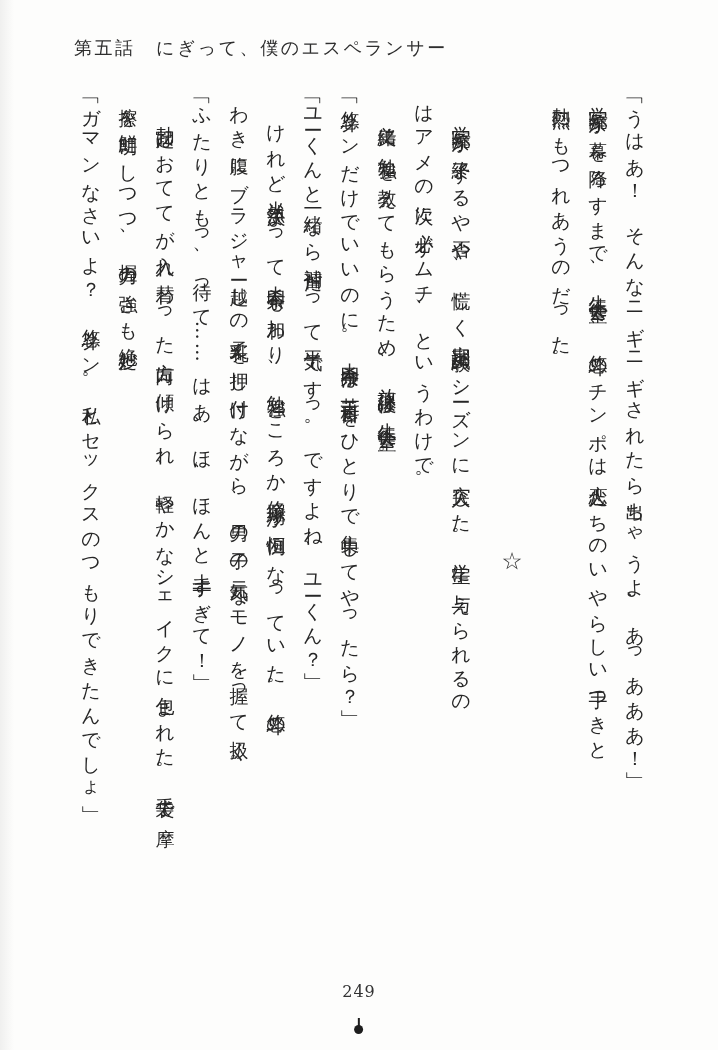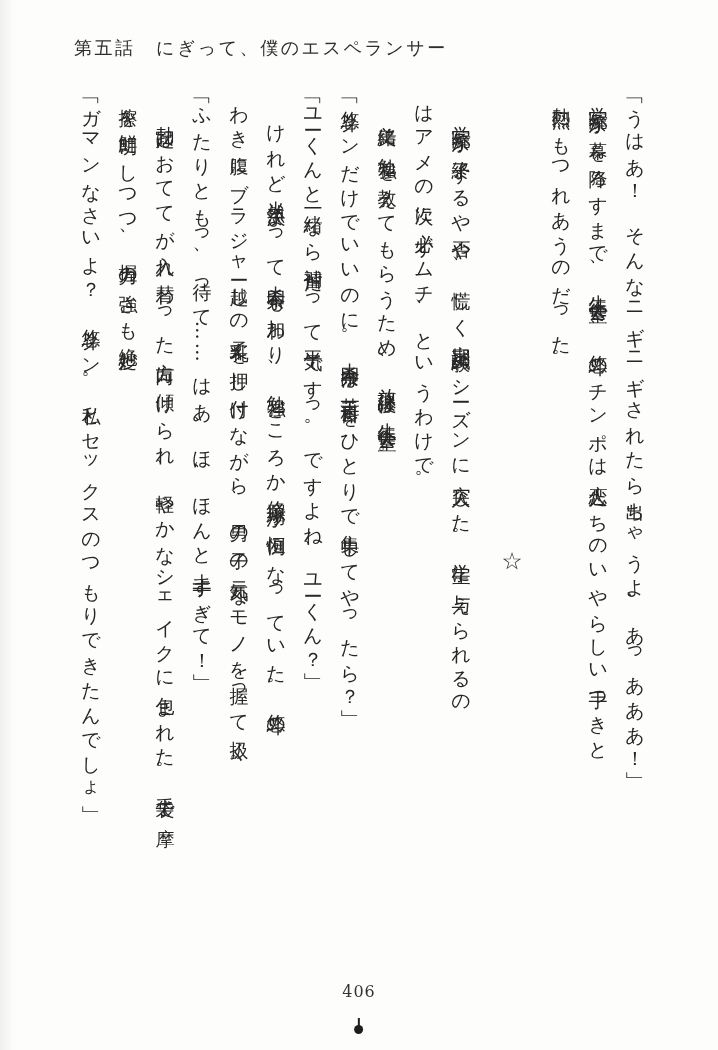--- a/index.html
+++ b/index.html
@@ -128,21 +128,21 @@
     <p>「ユーくんと一緒なら補習だって平気ですっ。ですよね、ユーくん？」</p>
     <p class="indent">けれど当然決まって由希奈も加わり、勉強どころか修羅場が恒例になっていた。悠斗の</p>
     <p>わき腹にブラジャー越しの柔乳を押し付けながら、男の子の元気なモノを握って扱く。</p>
     <p>「ふたりともっ、待って……はあ、ほ、ほんと上手すぎて！」</p>
     <p class="indent">勃起はおててが入れ替わった方向に傾けられ、軽やかなシェイクに包まれた。手袋で摩</p>
     <p>擦を鮮明にしつつ、握力の強さも絶妙だ。</p>
     <p>「ガマンなさいよ？　悠斗クン。私とセックスのつもりできたんでしょ」</p>
   </main>
 
   <footer class="page-footer">
-    <span class="page-number">406</span>
+    <span class="page-number">249</span>
   </footer>
 
   <div class="bottom-mark">
     <div class="stem"></div>
     <div class="dot"></div>
   </div>
 
 </div>
 
 </body></html>

